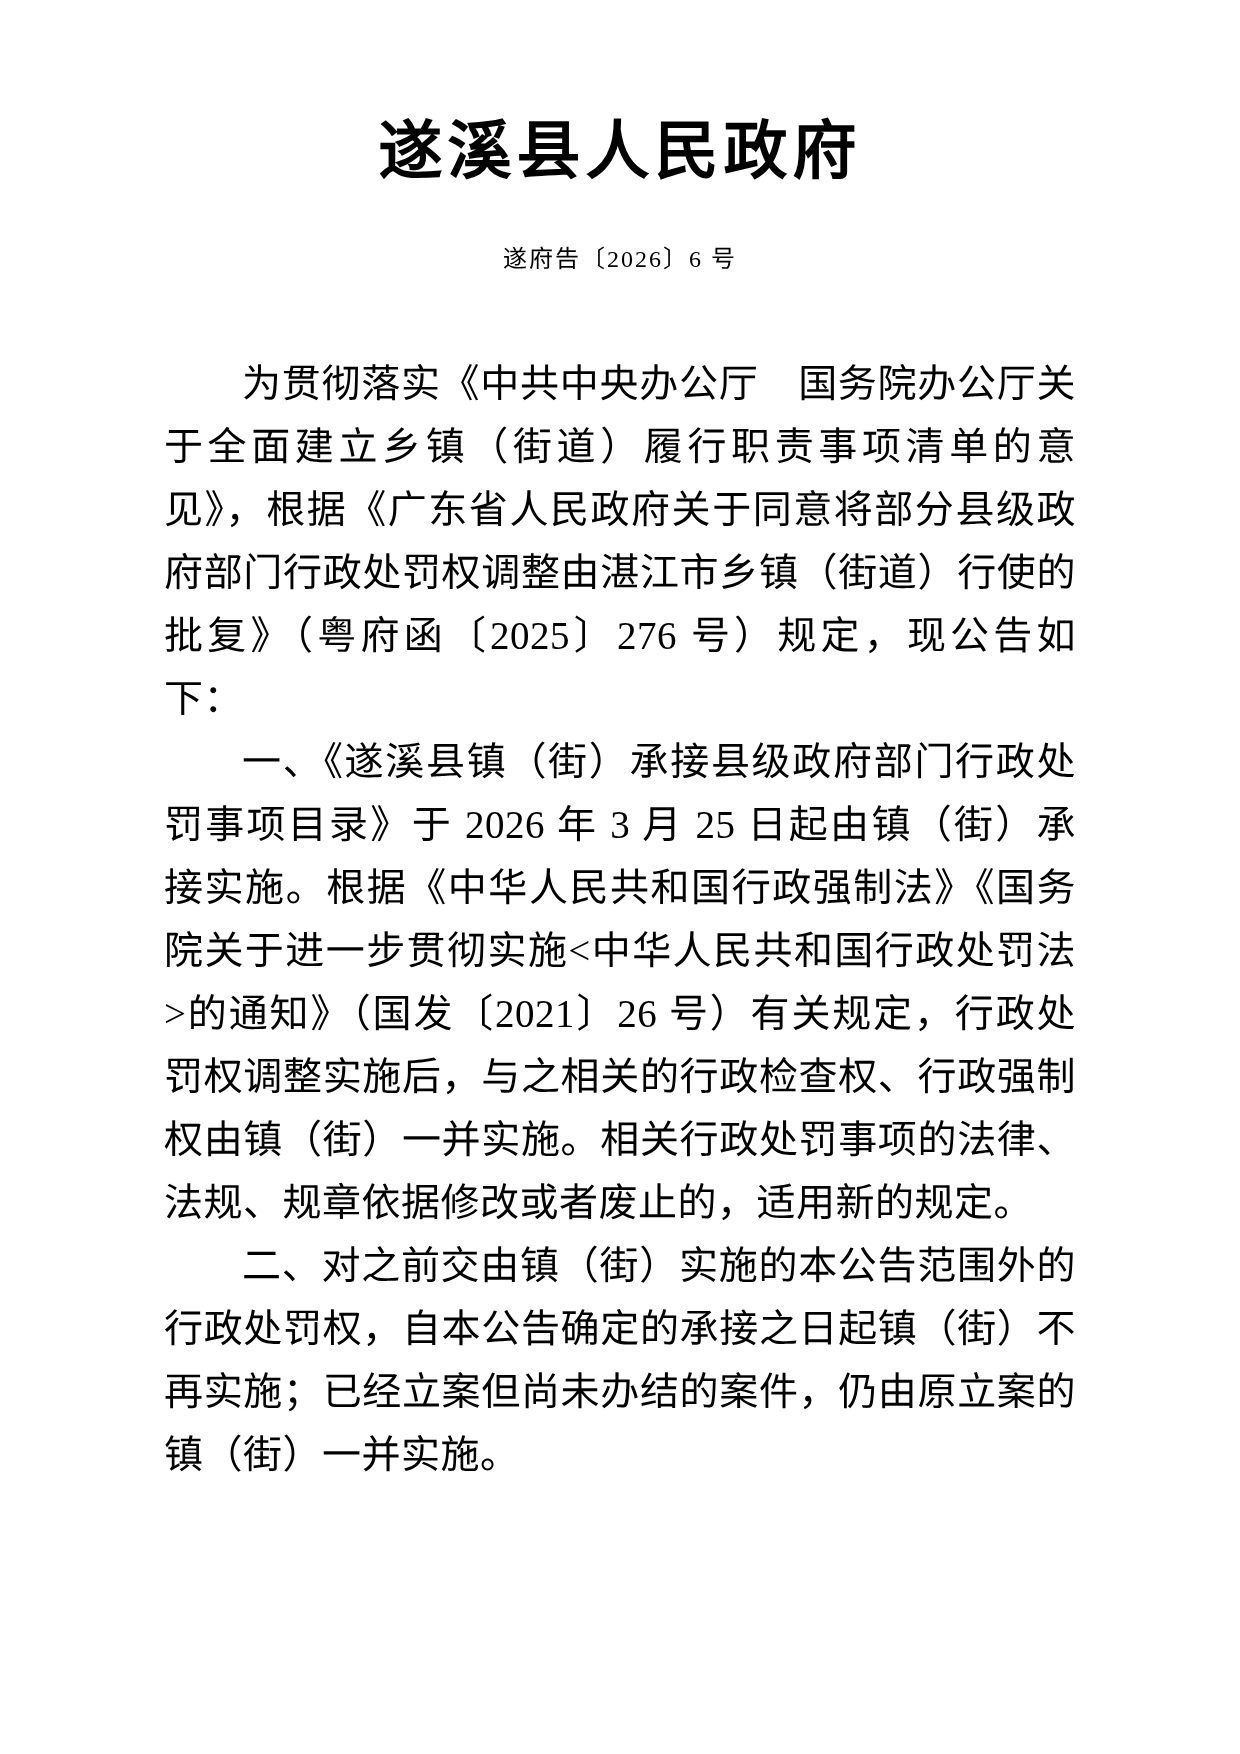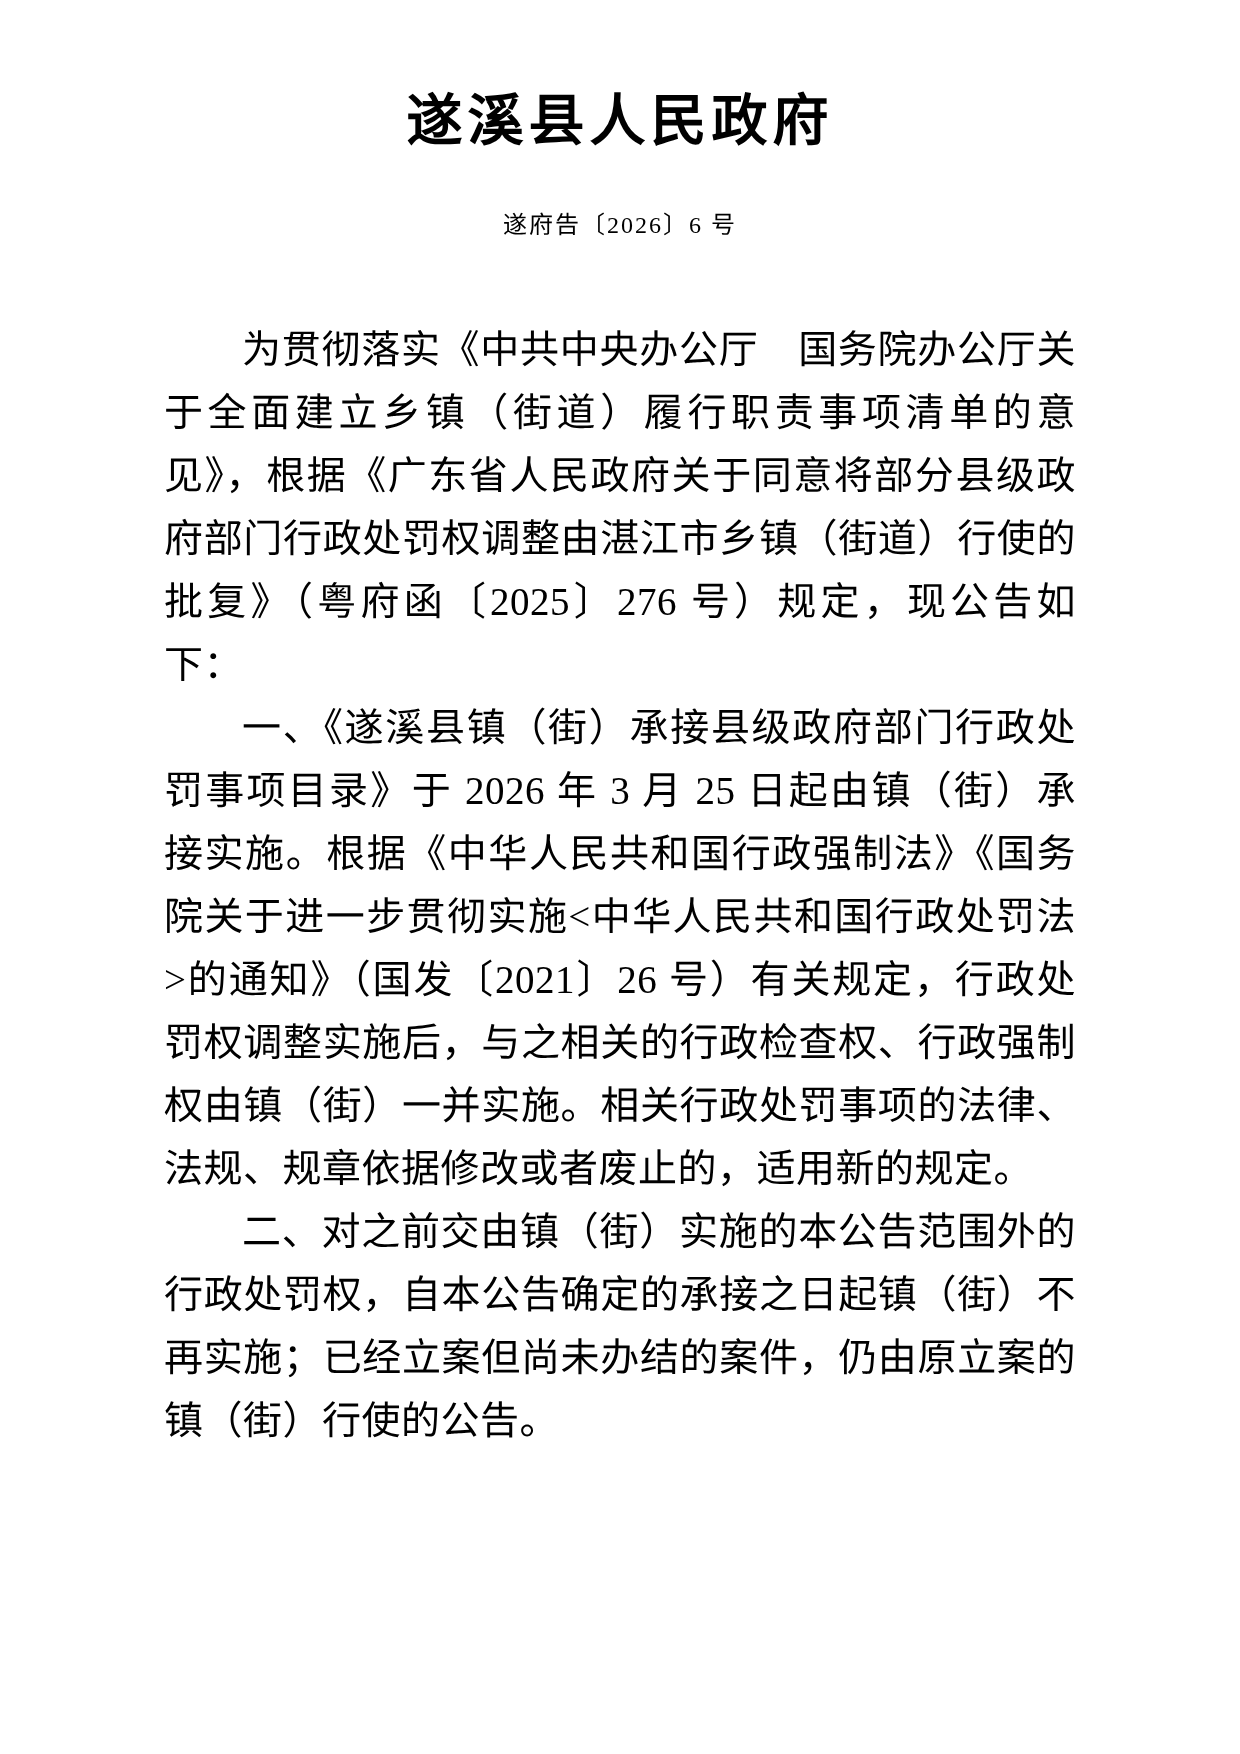--- a/index.html
+++ b/index.html
@@ -13,23 +13,23 @@
     height: 1754px;
     margin: 0 auto;
     background: #ffffff;
     color: #000000;
     box-sizing: border-box;
     overflow: hidden;
     font-family: "Liberation Serif", "DejaVu Serif", serif;
   }
   .issuer-title {
     margin: 0;
-    padding-top: 92px;
+    padding-top: 118px;
     text-align: center;
-    font-size: 56px;
+    font-size: 64px;
     line-height: 1.07;
     font-weight: 700;
     letter-spacing: 5px;
     white-space: nowrap;
   }
   .doc-title {
     margin: 46px auto 0 auto;
     text-align: center;
     font-size: 46px;
     line-height: 70px;
@@ -70,16 +70,16 @@
   <h1 class="issuer-title">遂溪县人民政府</h1>
 
   <h2 class="doc-title">
   </h2>
 
   <div class="doc-number">遂府告〔2026〕6 号</div>
 
   <div class="doc-body">
     <p>为贯彻落实《中共中央办公厅　国务院办公厅关于全面建立乡镇（街道）履行职责事项清单的意见》，根据《广东省人民政府关于同意将部分县级政府部门行政处罚权调整由湛江市乡镇（街道）行使的批复》（粤府函〔2025〕276 号）规定，现公告如下：</p>
     <p>一、《遂溪县镇（街）承接县级政府部门行政处罚事项目录》于 2026 年 3 月 25 日起由镇（街）承接实施。根据《中华人民共和国行政强制法》《国务院关于进一步贯彻实施&lt;中华人民共和国行政处罚法&gt;的通知》（国发〔2021〕26 号）有关规定，行政处罚权调整实施后，与之相关的行政检查权、行政强制权由镇（街）一并实施。相关行政处罚事项的法律、法规、规章依据修改或者废止的，适用新的规定。</p>
-    <p>二、对之前交由镇（街）实施的本公告范围外的行政处罚权，自本公告确定的承接之日起镇（街）不再实施；已经立案但尚未办结的案件，仍由原立案的镇（街）行使的公告。</p>
+    <p>二、对之前交由镇（街）实施的本公告范围外的行政处罚权，自本公告确定的承接之日起镇（街）不再实施；已经立案但尚未办结的案件，仍由原立案的镇（街）一并实施。</p>
   </div>
 
 </div>
 
 </body></html>

